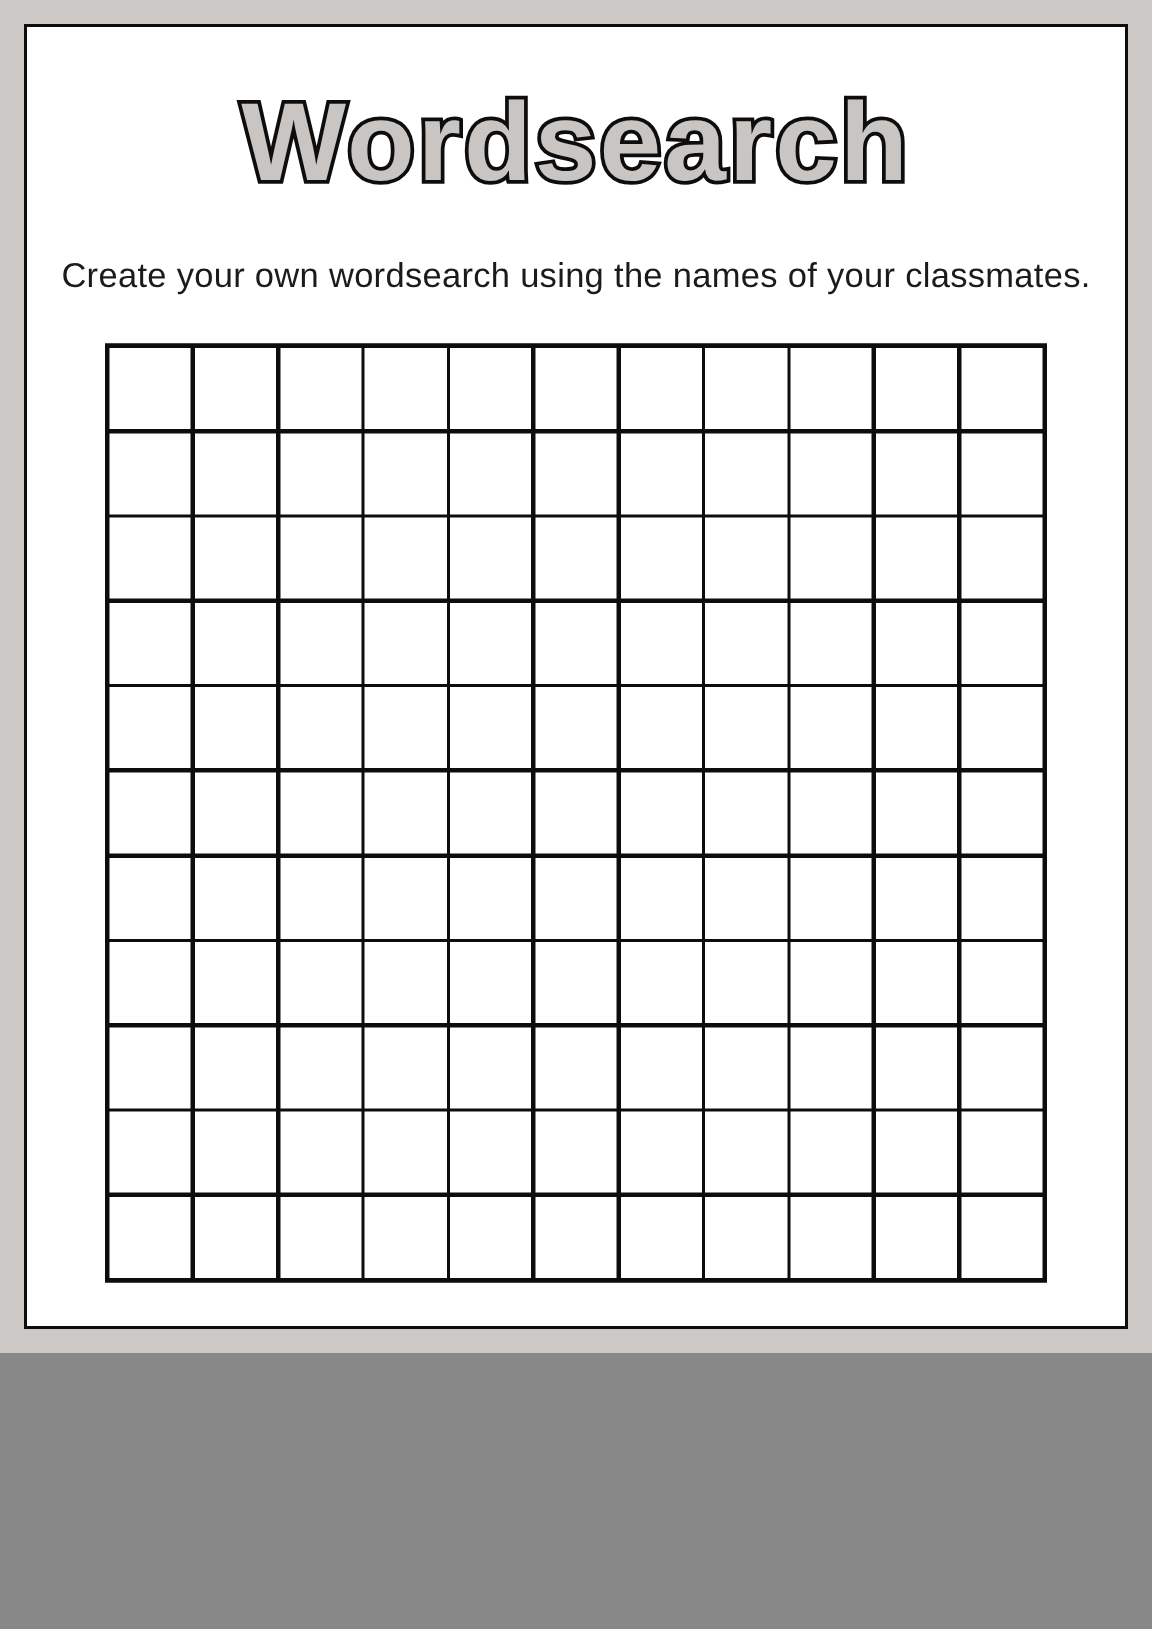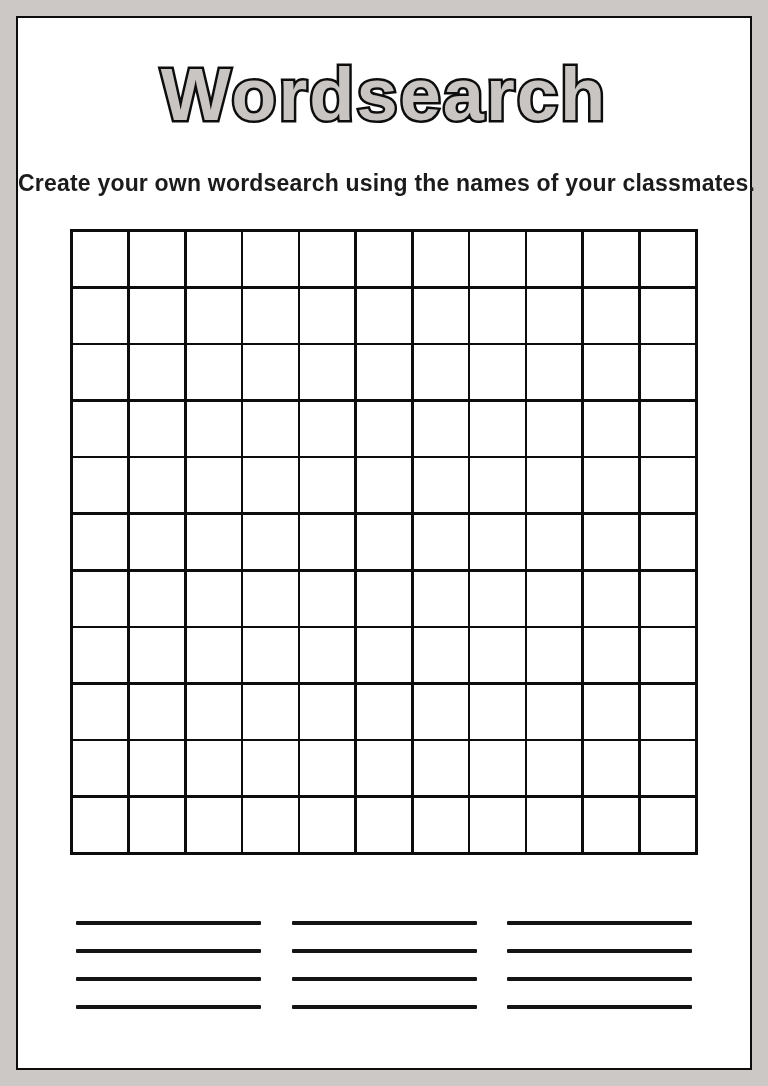--- a/index.html
+++ b/index.html
@@ -3,21 +3,21 @@
 <meta charset="utf-8">
 <style>
   html, body { margin: 0; padding: 0; }
   body {
     font-family: "Liberation Sans", sans-serif;
     background: #888;
   }
   .canvas {
     position: relative;
     width: 768px;
-    height: 1086px;
+    height: 902px;
     margin: 0 auto;
     background: var(--mat, #cbc8c5);
     overflow: hidden;
   }
   .page {
     position: absolute;
     top: 16px; left: 16px; right: 16px; bottom: 16px;
     background: var(--paper, #ffffff);
     border: 2.5px solid var(--ink, #0d0d0d);
     box-sizing: border-box;
@@ -35,21 +35,21 @@
     -webkit-text-stroke: 5px var(--ink, #0d0d0d);
     paint-order: stroke fill;
     white-space: nowrap;
   }
   .subtitle {
     position: absolute;
     top: 152px;
     left: 0; right: 0;
     text-align: center;
     font-size: 23px;
-    font-weight: 700;
+    font-weight: 400;
     color: #1b1b1b;
     letter-spacing: 0.2px;
     white-space: nowrap;
   }
   .wordgrid {
     position: absolute;
     top: 211px;
     left: 50%;
     transform: translateX(-50%);
     width: 628px;

